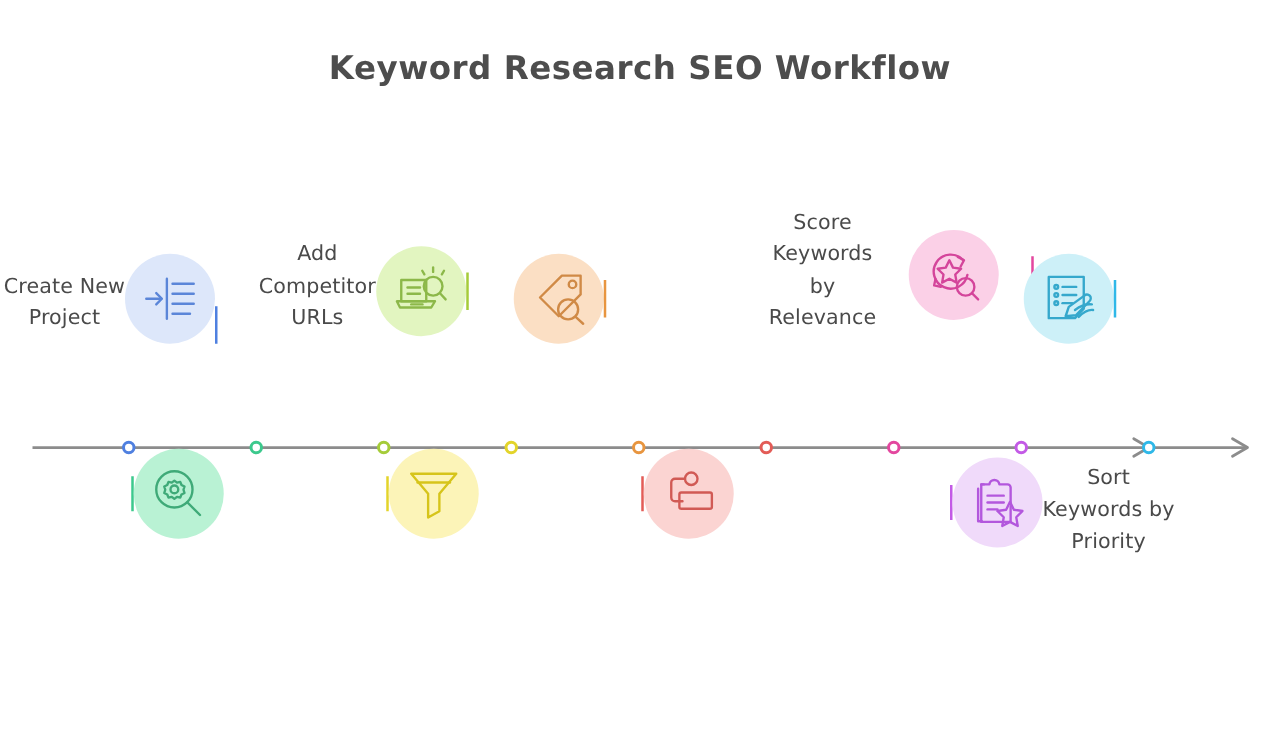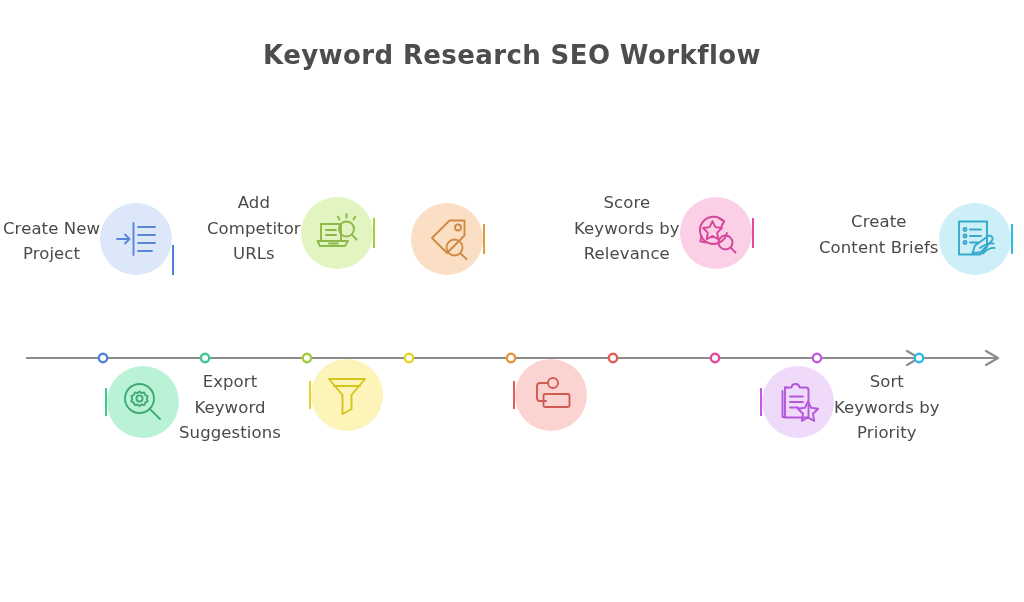--- a/index.html
+++ b/index.html
@@ -128,23 +128,20 @@
       <div class="node below" style="left: 205px;">
         <div class="stem" style="background: rgb(60, 201, 141);"></div>
         <div class="bubble" style="background: rgb(185, 242, 212);">
           <svg width="42" height="42" viewBox="0 0 42 42" fill="none" stroke="#3faa78" stroke-width="1.9" stroke-linecap="round" stroke-linejoin="round">
         <circle cx="17.5" cy="17.5" r="14.5"></circle>
         <line x1="27.8" y1="27.8" x2="38" y2="38"></line>
         <path d="M17.5 10.5 l2.1 1.6 2.6 -0.6 1 2.5 2.4 1.2 -0.8 2.6 0.8 2.6 -2.4 1.2 -1 2.5 -2.6 -0.6 -2.1 1.6 -2.1 -1.6 -2.6 0.6 -1 -2.5 -2.4 -1.2 0.8 -2.6 -0.8 -2.6 2.4 -1.2 1 -2.5 2.6 0.6 z"></path>
         <circle cx="17.5" cy="17.5" r="3.1"></circle>
           </svg>
         </div>
-        <div class="label">Export
-Keyword
-Suggestions</div>
       </div>
       <div class="node above" style="left: 307px;">
         <div class="label">Add
 Competitor
 URLs</div>
         <div class="bubble" style="background: rgb(226, 245, 192);">
           <svg width="42" height="42" viewBox="0 0 42 42" fill="none" stroke="#8cb849" stroke-width="1.9" stroke-linecap="round" stroke-linejoin="round">
         <path d="M5 12 h20 v17 h-20 z"></path>
         <path d="M1.5 29 h30.5 l-3 5 h-25 z"></path>
         <line x1="10" y1="18" x2="20" y2="18"></line>
@@ -182,21 +179,21 @@
       <div class="node below" style="left: 613px;">
         <div class="stem" style="background: rgb(227, 92, 87);"></div>
         <div class="bubble" style="background: rgb(251, 212, 210);">
           <svg width="42" height="42" viewBox="0 0 42 42" fill="none" stroke="#d15a55" stroke-width="1.9" stroke-linecap="round" stroke-linejoin="round">
         <circle cx="23" cy="9" r="5"></circle>
         <path d="M18 9 h-8 a3 3 0 0 0 -3 3 v12 a3 3 0 0 0 3 3 h6"></path>
         <rect x="13.5" y="20" width="26" height="13" rx="1.5"></rect>
           </svg>
         </div>
       </div>
-      <div class="node above" style="left: 674px;">
+      <div class="node above" style="left: 715px; gap: 26px;">
         <div class="label">Score
 Keywords by
 Relevance</div>
         <div class="bubble" style="background: rgb(251, 208, 231);">
           <svg width="42" height="42" viewBox="0 0 42 42" fill="none" stroke="#d4459b" stroke-width="1.9" stroke-linecap="round" stroke-linejoin="round">
         <path d="M28.6 9.1 a13.6 13.6 0 1 0 3.3 11.9"></path>
         <polyline points="24.2,6.5 29.2,9.2 26.5,14.2"></polyline>
         <polyline points="10.6,30.5 5.3,29.3 6.4,24.1"></polyline>
         <path d="M17.5 9.2 l2.9 5.9 6.5 0.9 -4.7 4.6 1.1 6.5 -5.8 -3.1 -5.8 3.1 1.1 -6.5 -4.7 -4.6 6.5 -0.9 z"></path>
         <circle cx="30.5" cy="30.5" r="7"></circle>
@@ -216,22 +213,20 @@
         <line x1="13" y1="21" x2="26" y2="21"></line>
         <line x1="13" y1="26.5" x2="21" y2="26.5"></line>
         <path d="M31 20.5 l3.1 6.3 7 1 -5.1 5 1.2 7 -6.2 -3.3 -6.2 3.3 1.2 -7 -5.1 -5 7 -1 z"></path>
           </svg>
         </div>
         <div class="label">Sort
 Keywords by
 Priority</div>
       </div>
       <div class="node above" style="left: 919px;">
-        <div class="label">Create
-Content Briefs</div>
         <div class="bubble" style="background: rgb(205, 240, 248);">
           <svg width="42" height="42" viewBox="0 0 42 42" fill="none" stroke="#35a8cc" stroke-width="1.9" stroke-linecap="round" stroke-linejoin="round">
         <path d="M5 3.5 h28 v25.5 l-7 7.5 h-21 z"></path>
         <circle cx="11" cy="11.5" r="1.5"></circle>
         <circle cx="11" cy="18" r="1.5"></circle>
         <circle cx="11" cy="24.5" r="1.5"></circle>
         <line x1="16" y1="11.5" x2="27" y2="11.5"></line>
         <line x1="16" y1="18" x2="27" y2="18"></line>
         <line x1="16" y1="24.5" x2="24" y2="24.5"></line>
         <path d="M18.5 35 l2.5 -7.5 12.5 -9 a3 3 0 0 1 4.2 4.3 l-11 11.4 z"></path>

